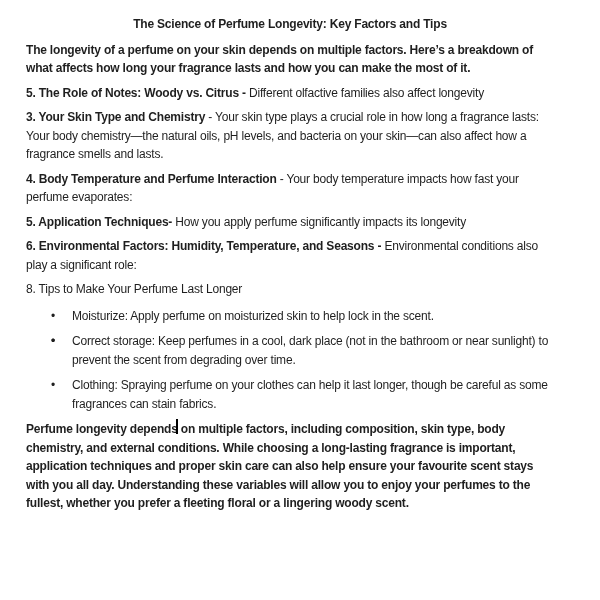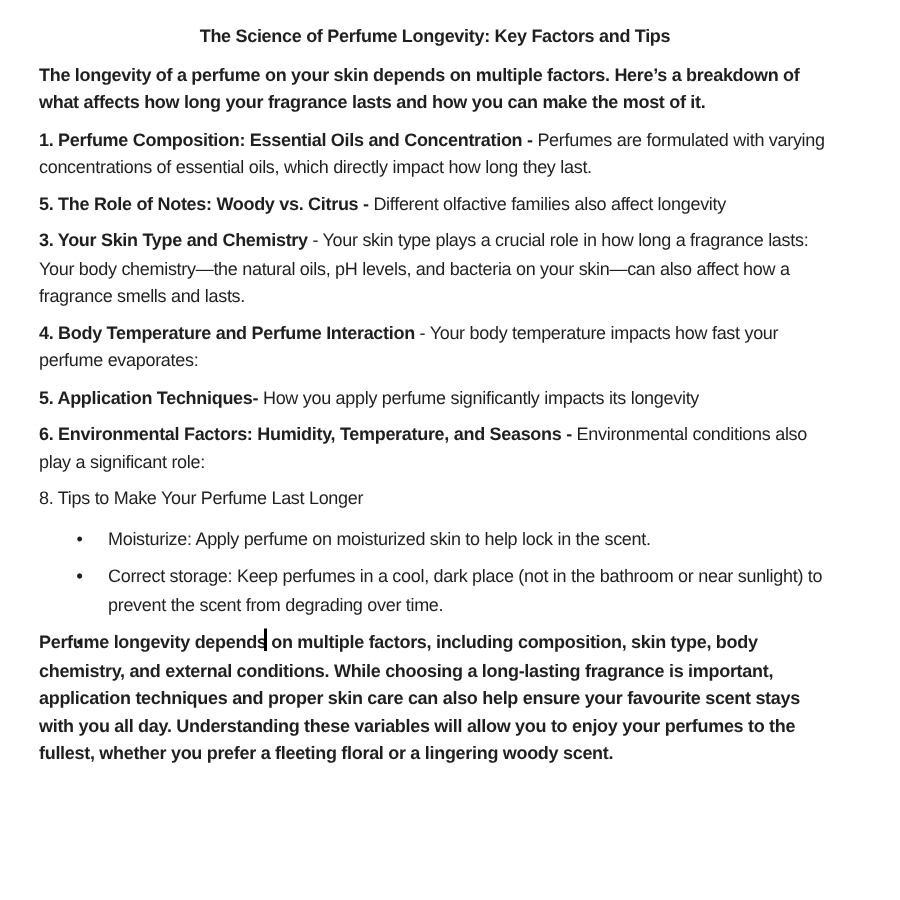--- a/index.html
+++ b/index.html
@@ -54,23 +54,20 @@
 </style>
 </head>
 <body>
 
 <div class="page">
 
   <div class="doc-title">The Science of Perfume Longevity: Key Factors and Tips</div>
 
   <div class="bold-para">The longevity of a perfume on your skin depends on multiple factors. Here’s a breakdown of what affects how long your fragrance lasts and how you can make the most of it.</div>
 
-  <div class="para">
-    <span class="lead">1. Perfume Composition: Essential Oils and Concentration -</span><span> Perfumes are formulated with varying concentrations of essential oils, which directly impact how long they last.</span>
-  </div>
 
   <div class="para">
     <span class="lead">5. The Role of Notes: Woody vs. Citrus -</span><span> Different olfactive families also affect longevity</span>
   </div>
 
   <div class="para">
     <span class="lead">3. Your Skin Type and Chemistry</span><span> - Your skin type plays a crucial role in how long a fragrance lasts: Your body chemistry—the natural oils, pH levels, and bacteria on your skin—can also affect how a fragrance smells and lasts.</span>
   </div>
 
   <div class="para">
@@ -91,21 +88,21 @@
     <li>
       <span class="bullet">•</span><span>Moisturize: Apply perfume on moisturized skin to help lock in the scent.</span>
     </li>
     <li>
       <span class="bullet">•</span>
     </li>
     <li>
       <span class="bullet">•</span><span>Correct storage: Keep perfumes in a cool, dark place (not in the bathroom or near sunlight) to prevent the scent from degrading over time.</span>
     </li>
     <li>
-      <span class="bullet">•</span>
+      <span class="bullet">•</span><span>Clothing: Spraying perfume on your clothes can help it last longer, though be careful as some fragrances can stain fabrics.</span>
     </li>
   </ul>
 
   <div class="bold-para">Perfume longevity depends on multiple factors, including composition, skin type, body chemistry, and external conditions. While choosing a long-lasting fragrance is important, application techniques and proper skin care can also help ensure your favourite scent stays with you all day. Understanding these variables will allow you to enjoy your perfumes to the fullest, whether you prefer a fleeting floral or a lingering woody scent.</div>
 
   <div class="caret"></div>
 
 </div>
 
 </body></html>

